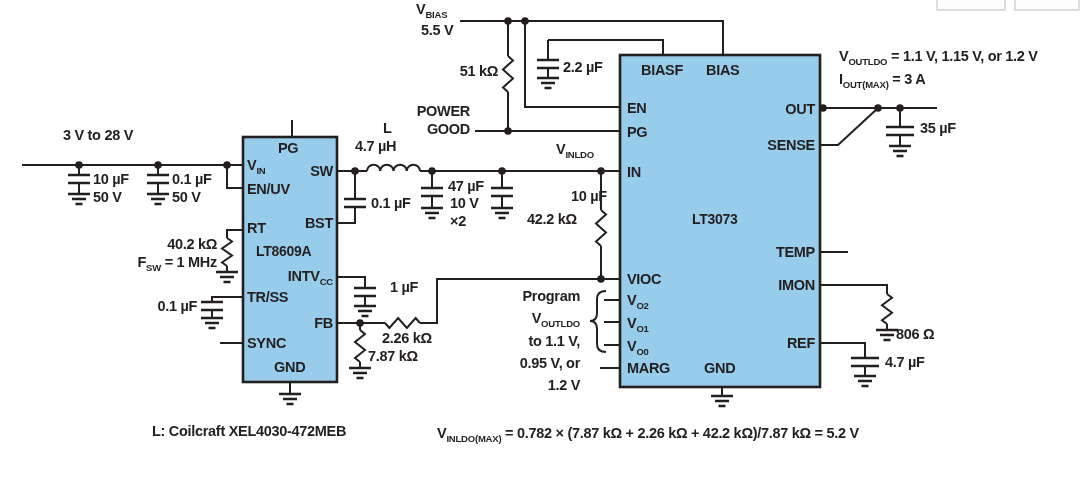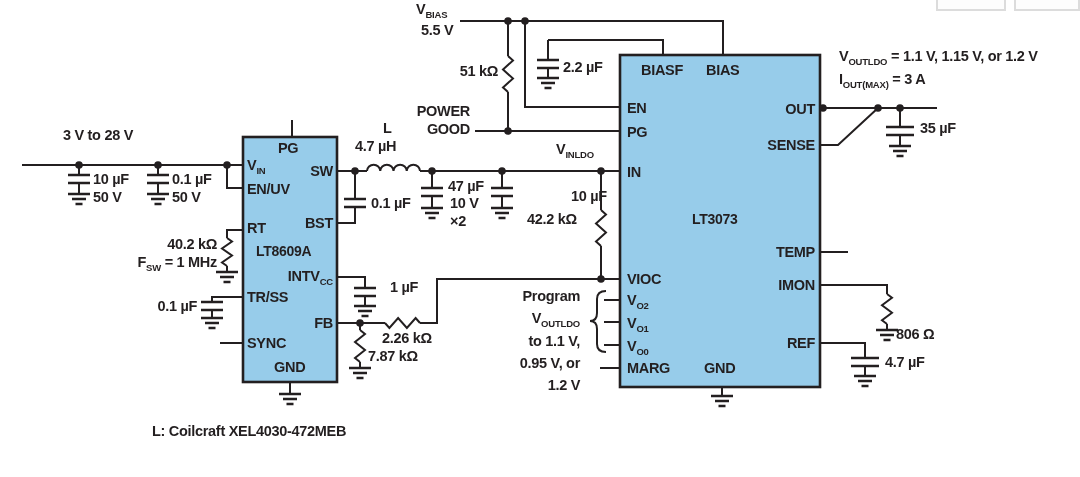--- a/index.html
+++ b/index.html
@@ -217,20 +217,21 @@
   <div class="lb r" style="left:498px;top:310px;width:82px;"><span>V</span><span class="sub">OUTLDO</span></div>
   <div class="lb r" style="left:498px;top:333px;width:82px;">to 1.1 V,</div>
   <div class="lb r" style="left:498px;top:355px;width:82px;">0.95 V, or</div>
   <div class="lb r" style="left:498px;top:377px;width:82px;">1.2 V</div>
   <div class="lb" style="left:839px;top:48px;"><span>V</span><span class="sub">OUTLDO</span><span> = 1.1 V, 1.15 V, or 1.2 V</span></div>
   <div class="lb" style="left:839px;top:71px;"><span>I</span><span class="sub">OUT(MAX)</span><span> = 3 A</span></div>
   <div class="lb" style="left:920px;top:120px;">35 µF</div>
   <div class="lb" style="left:896px;top:291px;margin-top:35px;">806 Ω</div>
   <div class="lb" style="left:885px;top:354px;">4.7 µF</div>
   <div class="lb" style="left:152px;top:423px;">L: Coilcraft XEL4030-472MEB</div>
+  <div class="lb" style="left:437px;top:425px;"><span>V</span><span class="sub">INLDO(MAX)</span><span> = 0.782 × (7.87 kΩ + 2.26 kΩ + 42.2 kΩ)/7.87 kΩ = 5.2 V</span></div>
 
   <div class="lb" style="left:278px;top:140px;">PG</div>
   <div class="lb" style="left:247px;top:157px;"><span>V</span><span class="sub">IN</span></div>
   <div class="lb" style="left:247px;top:181px;">EN/UV</div>
   <div class="lb" style="left:247px;top:220px;">RT</div>
   <div class="lb chipname" style="left:256px;top:244px;">LT8609A</div>
   <div class="lb" style="left:247px;top:289px;">TR/SS</div>
   <div class="lb" style="left:247px;top:335px;">SYNC</div>
   <div class="lb" style="left:274px;top:359px;">GND</div>
   <div class="lb r" style="left:305px;top:163px;width:28px;">SW</div>

